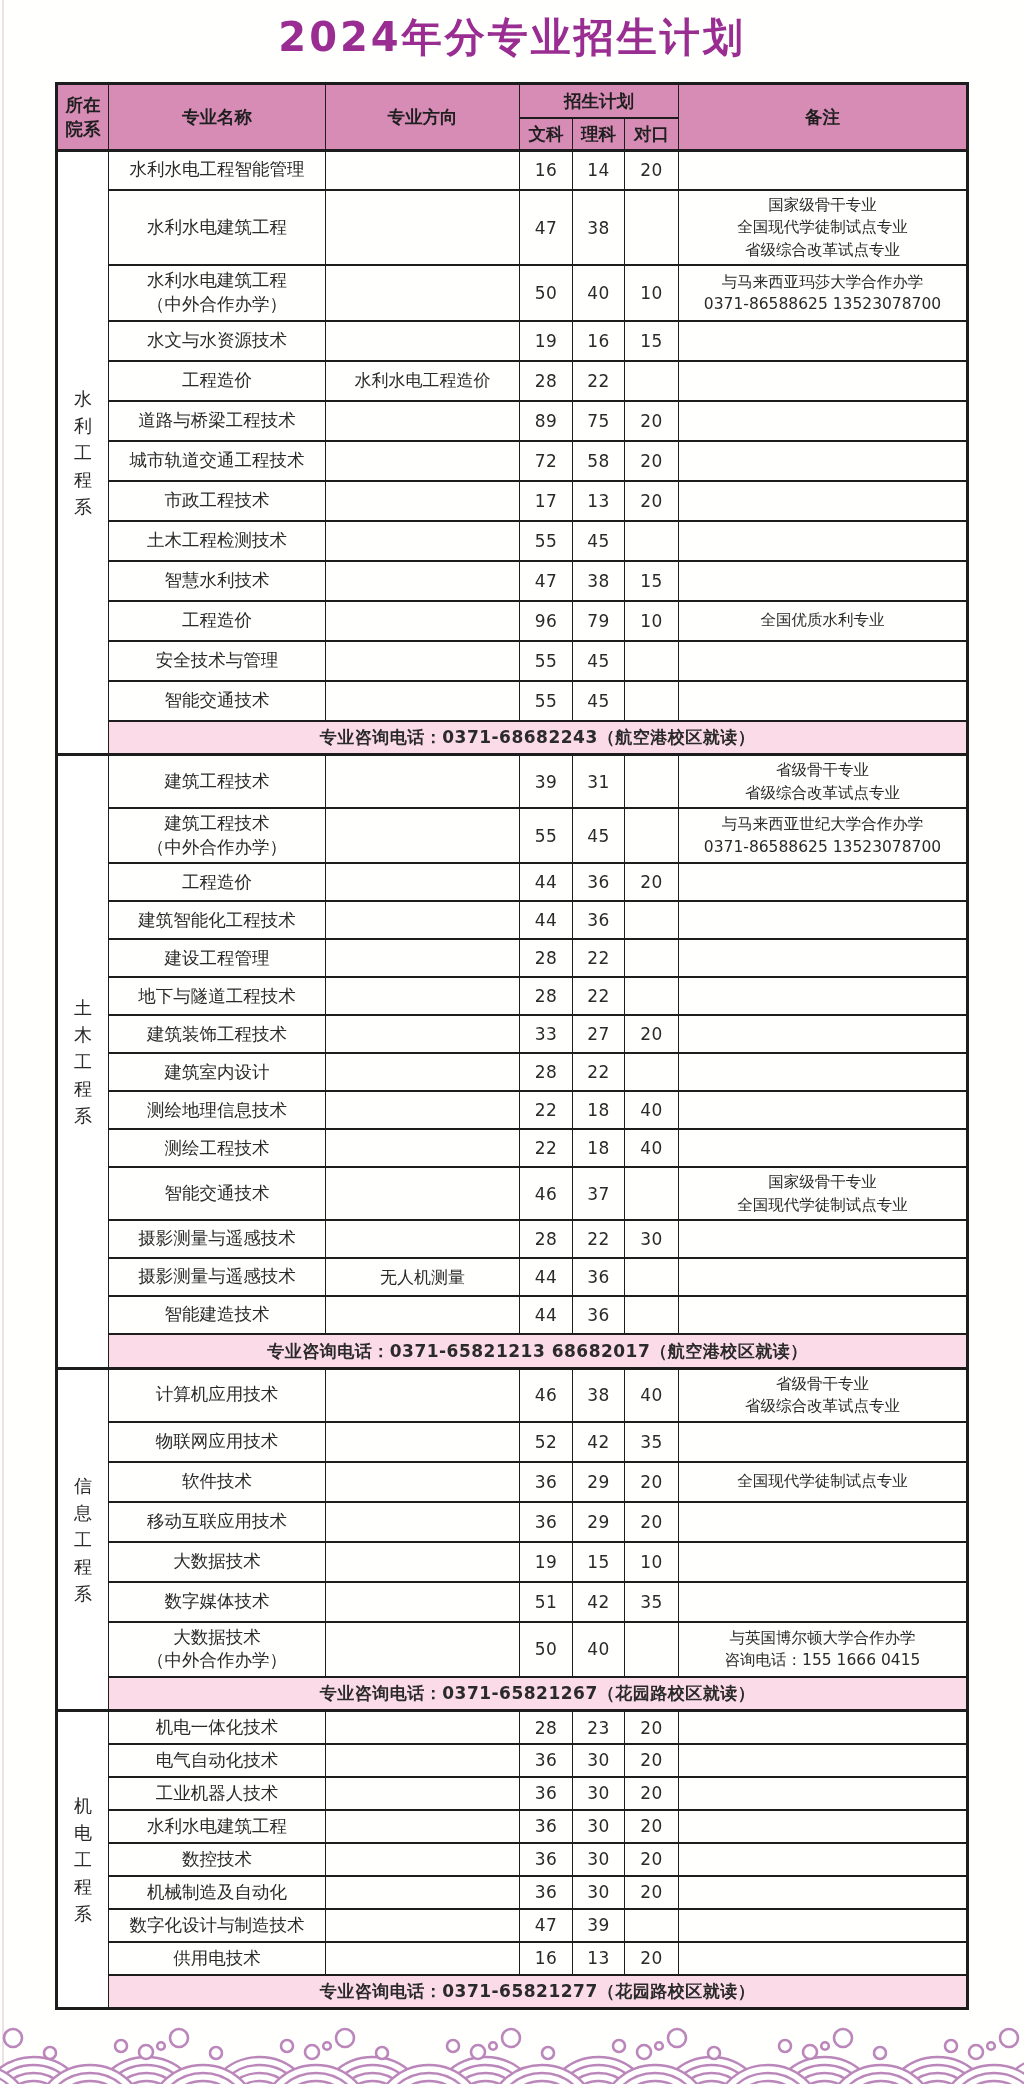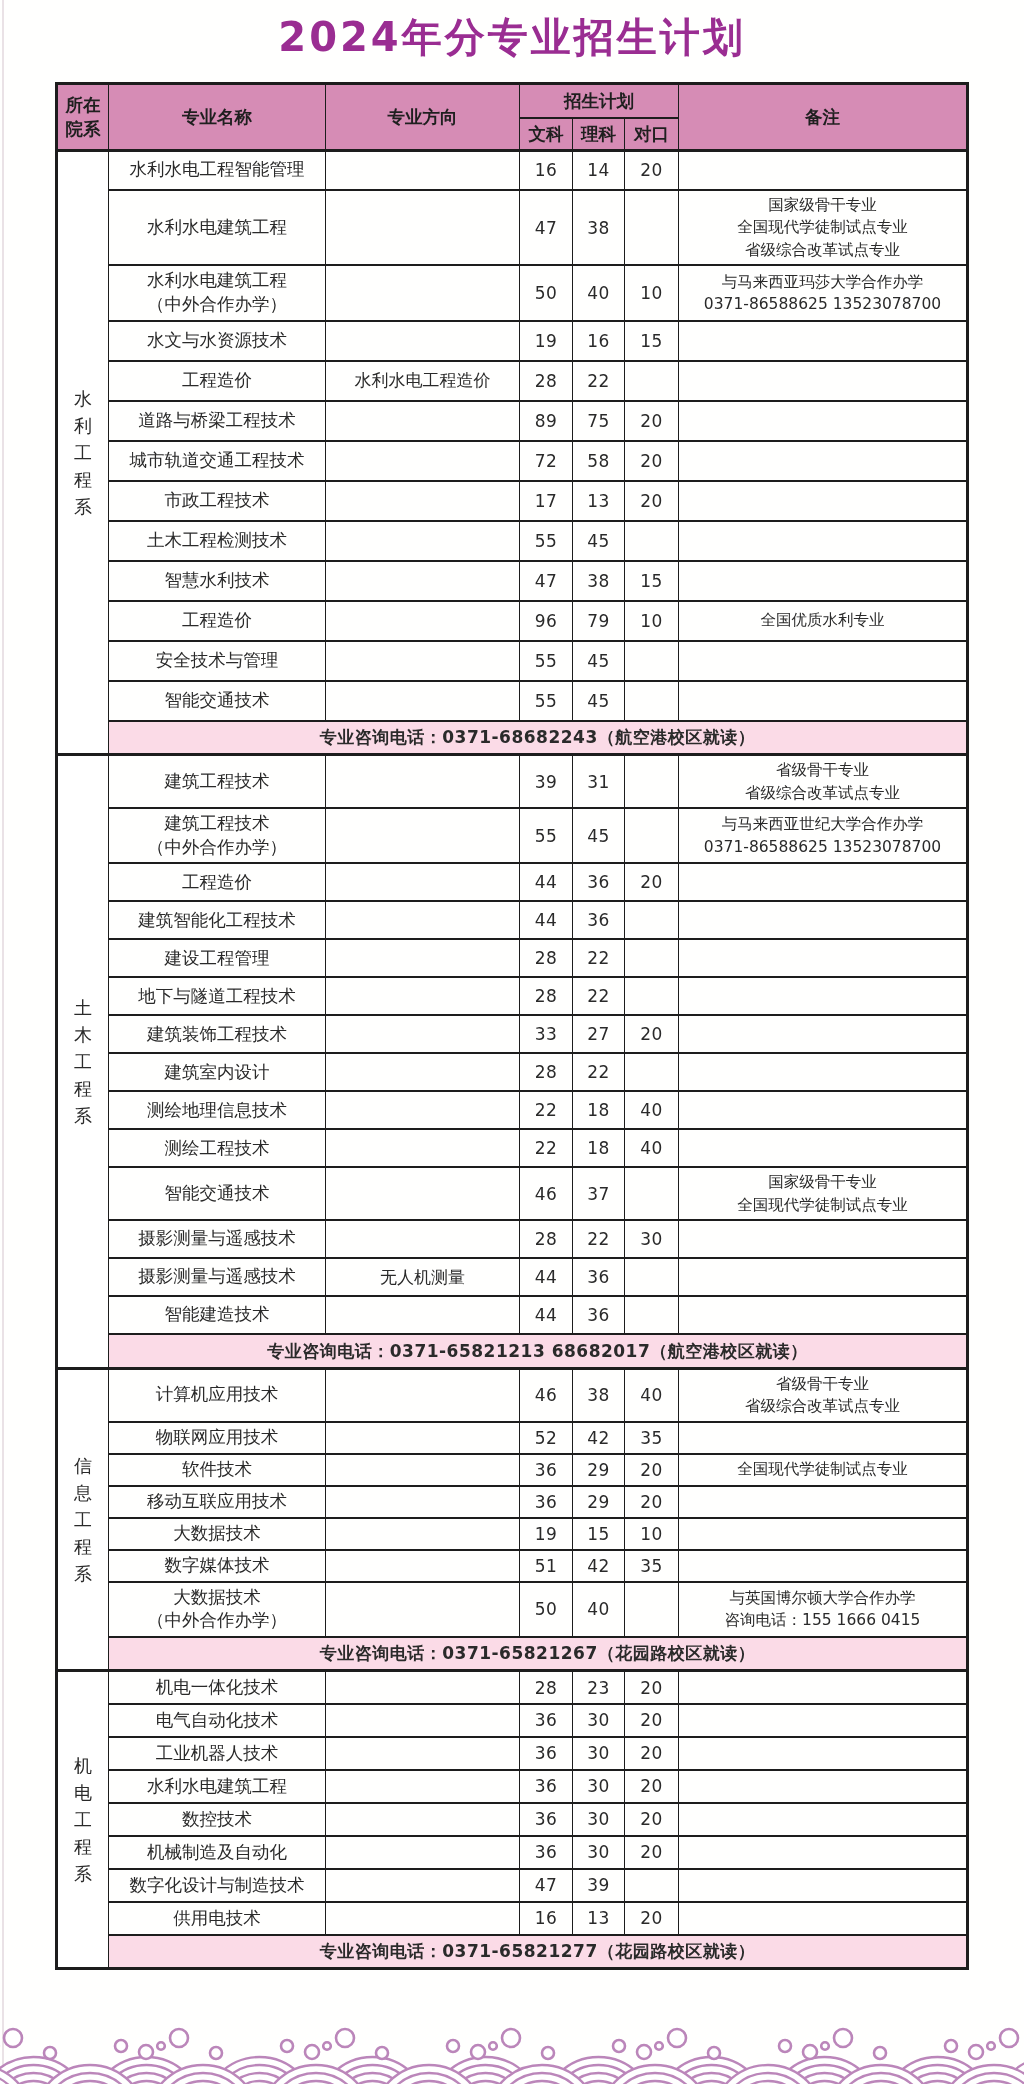--- a/index.html
+++ b/index.html
@@ -52,21 +52,21 @@
     background: var(--header_bg, #d68cb5);
     font-size: 17.5px;
     font-weight: bold;
     color: #1f1f1f;
   }
   thead tr.h1 { height: 34px; }
   thead tr.h2 { height: 32px; }
   .pre { white-space: pre-line; }
   tr.s0 { height: 40px; }
   tr.s1 { height: 38px; }
-  tr.s2 { height: 32px; }
+  tr.s2 { height: 40px; }
   tr.s3 { height: 33px; }
   tr.section-start td { border-top: 3px solid var(--border, #1d1d1d); margin-left: 11px; }
   td.dept-cell { background: #ffffff; padding: 0 2px; }
   .dept-label {
     display: inline-block;
     white-space: pre-line;
     font-size: 18px;
     line-height: 1.5;
     letter-spacing: 0;
   }

